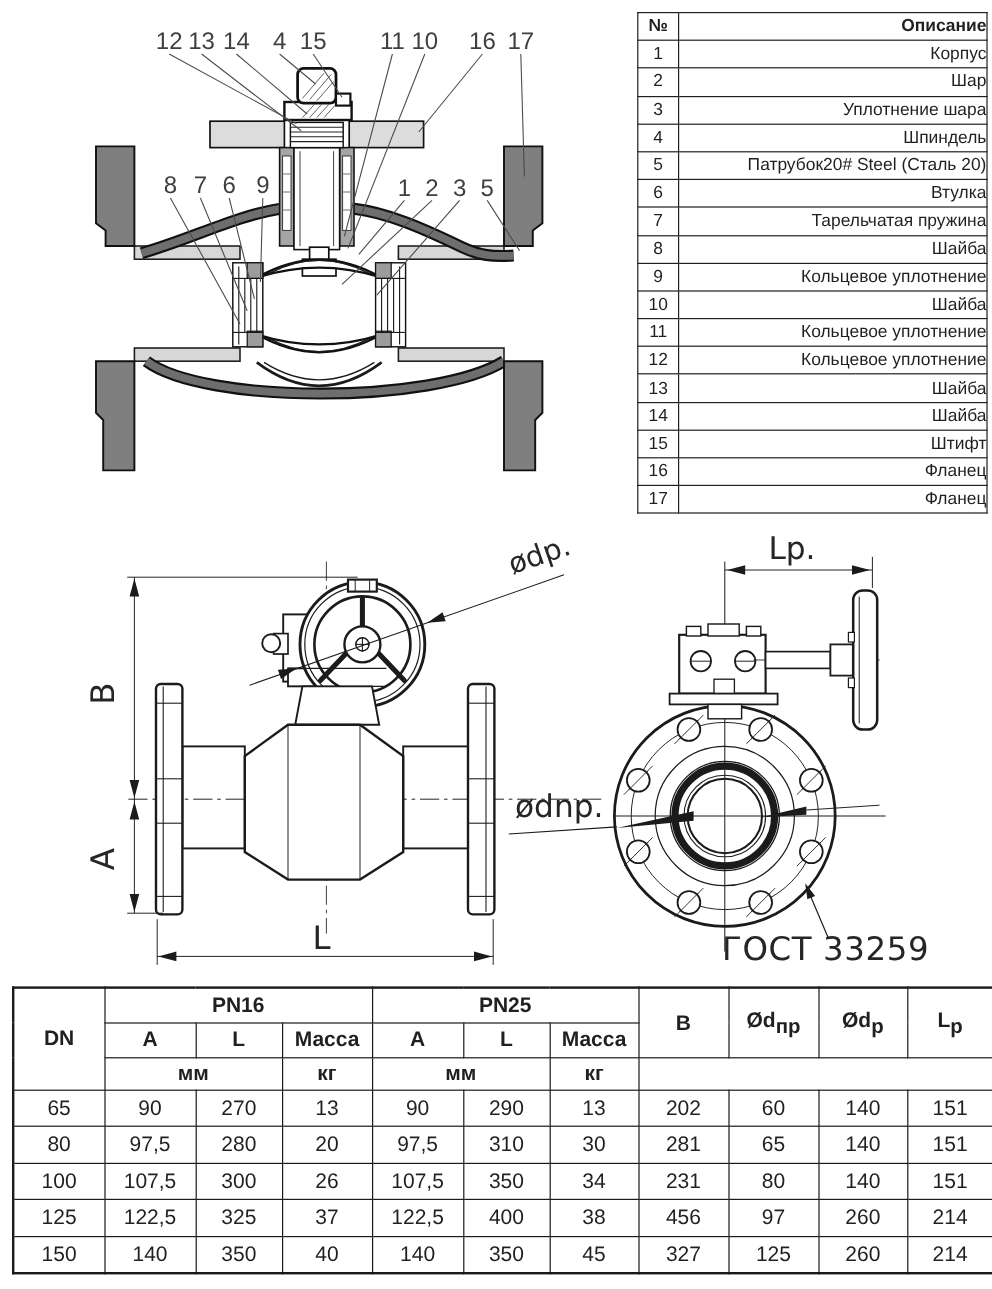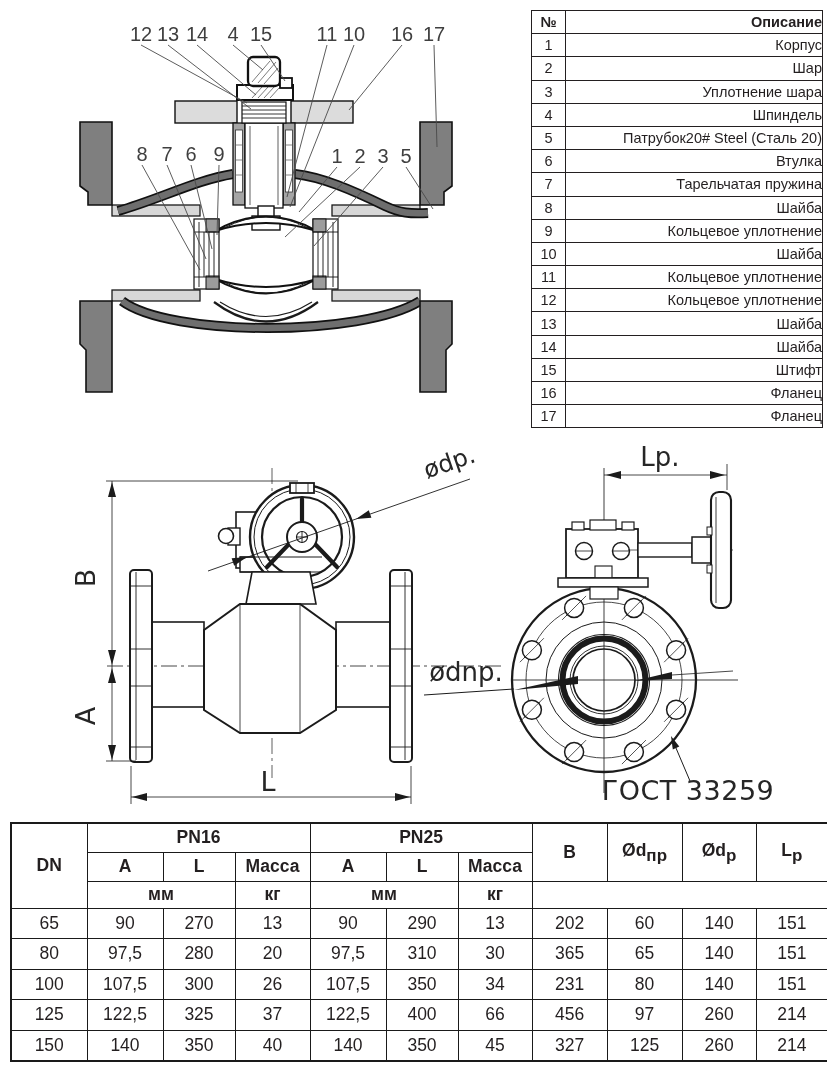--- a/index.html
+++ b/index.html
@@ -496,21 +496,21 @@
         <td>151</td>
   </tr>
   <tr class="d">
     <td>80</td>
         <td>97,5</td>
         <td>280</td>
         <td>20</td>
         <td>97,5</td>
         <td>310</td>
         <td>30</td>
-        <td>365</td>
+        <td>281</td>
         <td>65</td>
         <td>140</td>
         <td>151</td>
   </tr>
   <tr class="d">
     <td>100</td>
         <td>107,5</td>
         <td>300</td>
         <td>26</td>
         <td>107,5</td>
@@ -521,21 +521,21 @@
         <td>140</td>
         <td>151</td>
   </tr>
   <tr class="d">
     <td>125</td>
         <td>122,5</td>
         <td>325</td>
         <td>37</td>
         <td>122,5</td>
         <td>400</td>
-        <td>66</td>
+        <td>38</td>
         <td>456</td>
         <td>97</td>
         <td>260</td>
         <td>214</td>
   </tr>
   <tr class="d">
     <td>150</td>
         <td>140</td>
         <td>350</td>
         <td>40</td>

